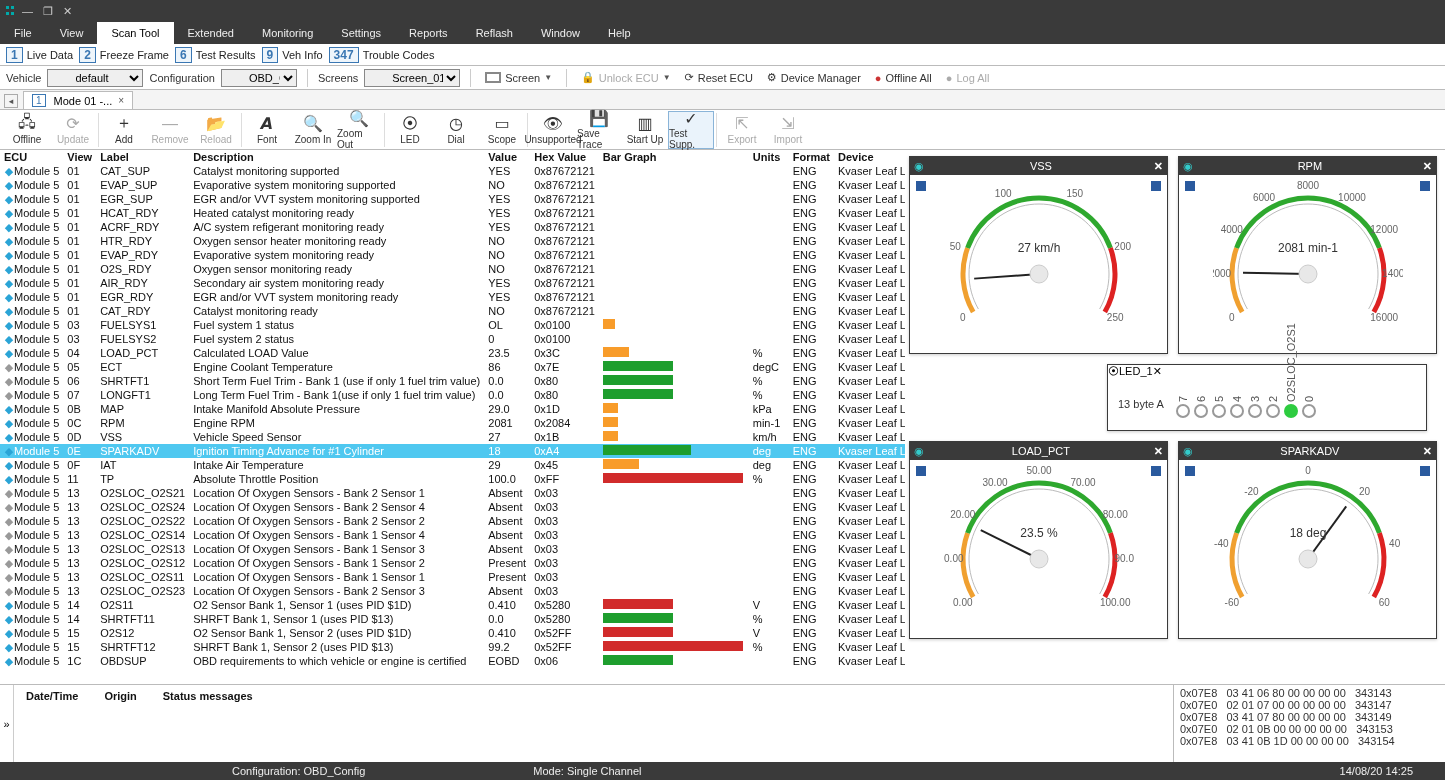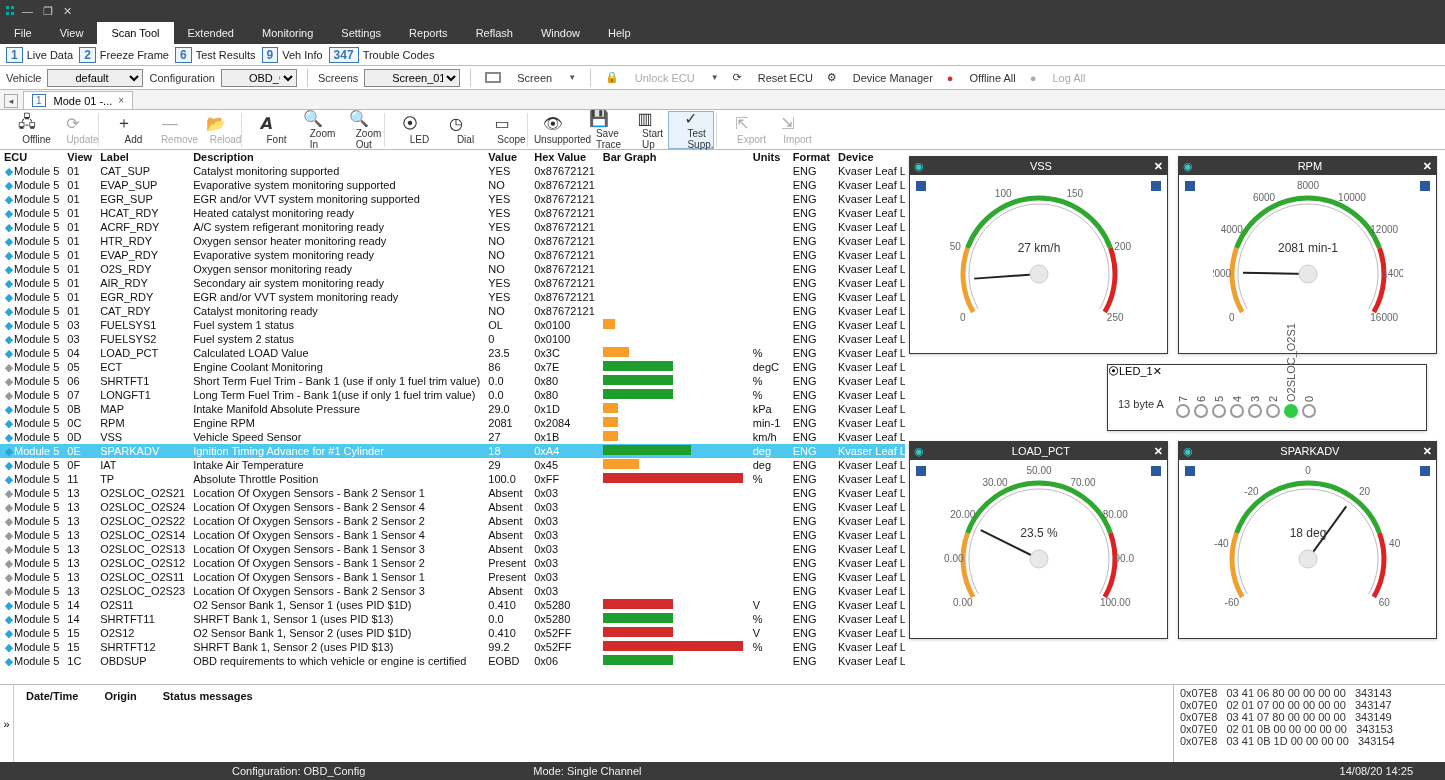--- a/index.html
+++ b/index.html
@@ -21,36 +21,36 @@
 
 .segbar { height:22px; border-bottom:1px solid #bbb; display:flex; align-items:center; padding:2px 6px; gap:6px; }
 .segbtn { display:flex; align-items:center; gap:4px; cursor:pointer; }
 .segnum { border:1px solid #3a77b3; color:#3a77b3; font-weight:bold; padding:0 4px; background:#eef5fb; font-size:12px; }
 .seglbl { color:#222; }
 
 .optsbar { height:24px; border-bottom:1px solid #bbb; display:flex; align-items:center; padding:2px 6px; gap:6px; color:#333; }
 .optsbar label { color:#333; }
 .optsbar select { height:18px; font-size:11px; border:1px solid #888;padding-left:23px; }
 .optsbar .sep { width:1px; height:18px; background:#ccc; margin:0 4px; }
-.optsbar .tbtn { display:flex; align-items:center; gap:16px; padding:1px 4px; cursor:pointer;justify-content:space-between; }
+.optsbar .tbtn { display:flex; align-items:center; gap:4px; padding:1px 4px; cursor:pointer;justify-content:space-between; }
 .optsbar .tbtn.disabled { color:#aaa; }
 .optsbar .dropdown-arrow { font-size:8px; color:#555;}
 .ico { width:14px; height:14px; display:inline-block; position:relative; }
 
 .doc-tabs { height:20px; display:flex; align-items:flex-end; border-bottom:1px solid #bbb; padding-left:4px; gap:2px; background:#f4f4f4;}
 .doc-tabs .pin{width:14px;height:14px;border:1px solid #aaa;display:flex;align-items:center;justify-content:center;font-size:9px;color:#555;margin-right:3px;cursor:pointer;margin-bottom:1px;}
 .doc-tab { background:#fff; border:1px solid #bbb; border-bottom:none; padding:2px 8px; display:flex; align-items:center; gap:6px; font-size:11px; cursor:pointer;}
 .doc-tab .x { color:#555; font-size:10px; }
 .doc-tab .num{color:#3a77b3;border:1px solid #3a77b3;padding:0 3px;font-size:10px;margin-right:2px;}
 
 .toolstrip { height:40px; border-bottom:1px solid #bbb; display:flex; align-items:center; padding:2px 4px; gap:0; }
 .tool { width:46px; height:38px; display:flex; flex-direction:column; align-items:center; justify-content:center; gap:1px; cursor:pointer; color:#333; border:1px solid transparent;}
 .tool.disabled { color:#aaa; }
 .tool .ti { height:18px; display:flex; align-items:center; justify-content:center; font-size:16px; }
-.tool .tl { font-size:10px;margin-left:19px; }
+.tool .tl { font-size:10px; }
 .tool.active{background:#eaf3fb;border:1px solid #8ab4d8;}
 .vsep{width:1px;height:34px;background:#ddd;margin:0 2px;}
 
 .main-split { flex:1; display:flex; overflow:hidden; }
 .grid-pane { flex:1; display:flex; flex-direction:column; overflow:hidden; }
 .selitems { padding:2px 6px; color:#333; font-size:11px; }
 .grid { flex:1; overflow:auto; }
 .grid table { border-collapse:collapse; width:100%; }
 .grid th { text-align:left; font-weight:bold; color:#111; padding:1px 4px; position:sticky; top:0; background:#fff; font-size:11px; white-space:nowrap;}
 .grid td { padding:0px 4px; color:#111; white-space:nowrap; height:14px; font-size:11px;}
@@ -454,21 +454,21 @@
                 <td>0x3C</td>
                 <td><span class="bar o" style="width:26px"></span></td>
                 <td>%</td>
                 <td>ENG</td>
                 <td>Kvaser Leaf Light HS</td>
               </tr>
               <tr>
                 <td><span class="rowicon gray">◆</span>Module 5</td>
                 <td>05</td>
                 <td>ECT</td>
-                <td>Engine Coolant Monitoring</td>
+                <td>Engine Coolant Temperature</td>
                 <td>86</td>
                 <td>0x7E</td>
                 <td><span class="bar g" style="width:70px"></span></td>
                 <td>degC</td>
                 <td>ENG</td>
                 <td>Kvaser Leaf Light HS</td>
               </tr>
               <tr>
                 <td><span class="rowicon gray">◆</span>Module 5</td>
                 <td>06</td>

